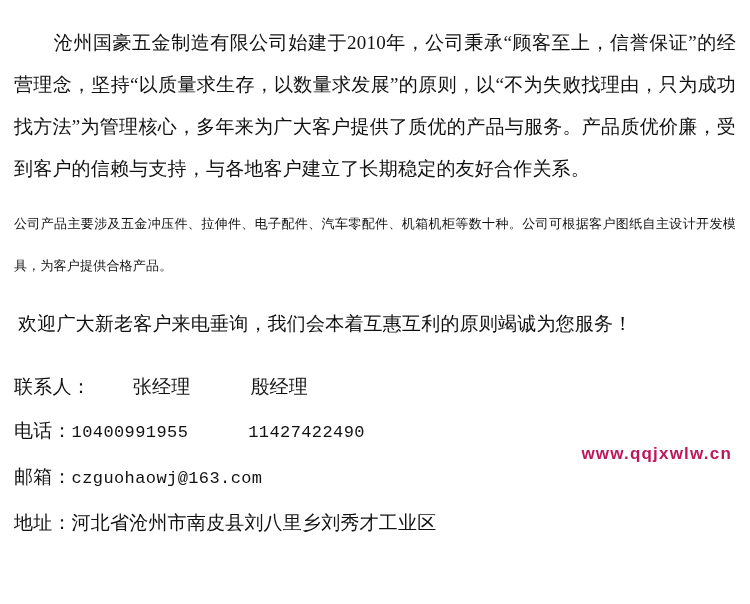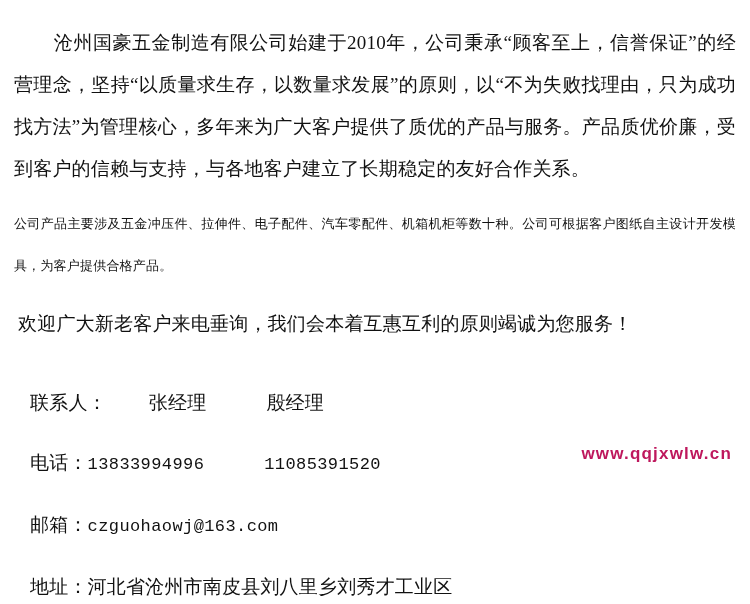--- a/index.html
+++ b/index.html
@@ -52,21 +52,21 @@
     margin: 4px;
     padding-top: 12px;
     letter-spacing: 0.2px;
   }
   .contacts {
     padding-top: 16px;
   }
   .contact-line {
     font-size: 19px;
     line-height: 44px;
-    margin: 16px;
+    margin: 0;
     letter-spacing: 0.2px;
     white-space: pre;
   }
   .contact-line .gap-lg {
     display: inline-block;
     width: 60px;
   }
   .contact-line .gap-md {
     display: inline-block;
     width: 42px;
@@ -100,21 +100,21 @@
   <div class="block-gap-1"></div>
 
   <p class="para">公司产品主要涉及五金冲压件、拉伸件、电子配件、汽车零配件、机箱机柜等数十种。公司可根据客户图纸自主设计开发模具，为客户提供合格产品。</p>
 
   <p class="welcome">欢迎广大新老客户来电垂询，我们会本着互惠互利的原则竭诚为您服务！</p>
 
   <div class="contacts">
 
     <p class="contact-line"><span>联系人：</span><span class="gap-md"></span><span>张经理</span><span class="gap-lg"></span><span>殷经理</span></p>
 
-    <p class="contact-line"><span>电话：</span><span class="mono">13833994996</span><span class="gap-lg"></span><span class="mono">11085391520</span></p>
+    <p class="contact-line"><span>电话：</span><span class="mono">10400991955</span><span class="gap-lg"></span><span class="mono">11427422490</span></p>
 
     <p class="contact-line"><span>邮箱：</span><span class="mono">czguohaowj@163.com</span></p>
 
     <p class="contact-line"><span>地址：</span><span>河北省沧州市南皮县刘八里乡刘秀才工业区</span></p>
 
   </div>
 
   <div class="watermark">www.qqjxwlw.cn</div>
 
 </div>

